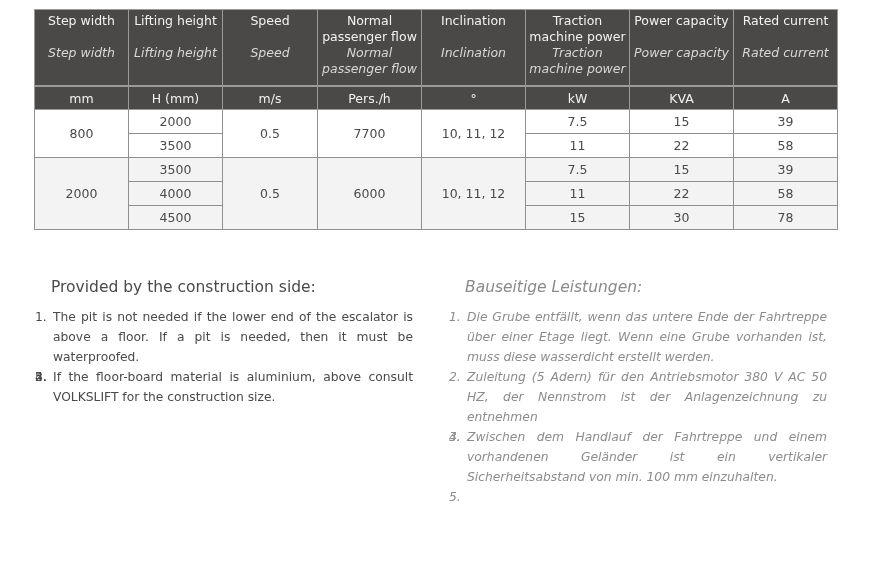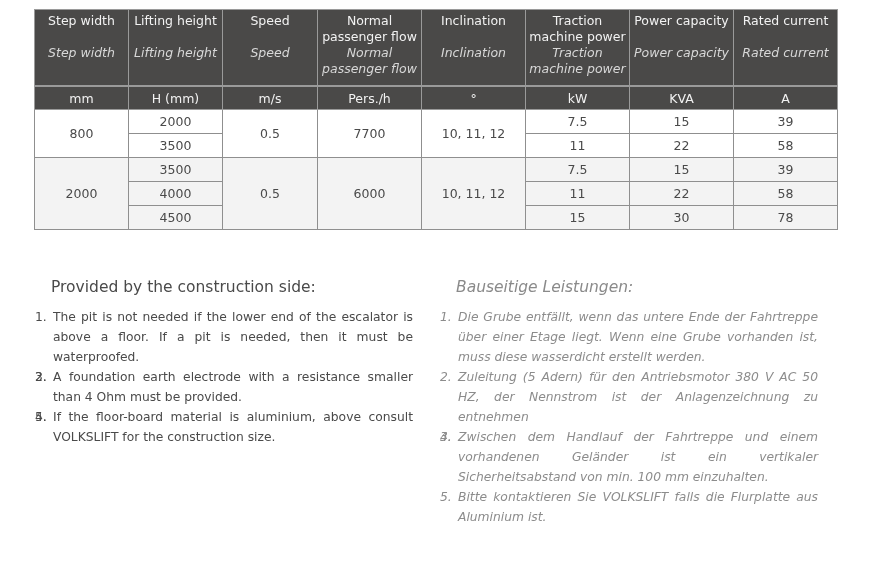--- a/index.html
+++ b/index.html
@@ -16,21 +16,21 @@
   .hdr-en { display: block; }
   .hdr-de { display: block; font-style: italic; color: #d8d8d8; }
   .hdr-gap { display: block; height: 16px; }
   .spec-table tbody td { height: 23px; font-size: 12.5px; color: #4a4a4a; }
   .g1 td { background: #ffffff; }
   .g2 td { background: #f3f3f3; }
   .spec-table tbody tr.group-start td { border-top: 1.5px solid #707070; }
 
   .col { position: absolute; top: 262px; width: 380px; }
   .col-en { left: 35px; }
-  .col-de { left: 440px; }
+  .col-de { left: 449px; }
   .section-title { font-size: 15.5px; color: #4a4a4a; margin: 16px; font-weight: normal; }
   .col-de .section-title { font-style: italic; color: #8a8a8a; }
   ol.notes { list-style: none; margin: 0; padding: 0; position: absolute; top: 45px; width: 378px; }
   ol.notes li { position: relative; padding-left: 18px; font-size: 12.3px; line-height: 20px;
                 text-align: justify; color: #4a4a4a; }
   .col-de ol.notes li { font-style: italic; color: #8c8c8c; }
   .num { position: absolute; left: 0; top: 0; }
 </style>
 </head>
 <body>
@@ -138,28 +138,28 @@
       <td>78</td>
     </tr>
   </tbody>
 </table>
 
 <div class="col col-en">
   <h2 class="section-title">Provided by the construction side:</h2>
   <ol class="notes">
     <li><span class="num">1.</span><span>The pit is not needed if the lower end of the escalator is above a floor. If a pit is needed, then it must be waterproofed.</span></li>
     <li><span class="num">2.</span></li>
-    <li><span class="num">3.</span><span>A foundation earth electrode with a resistance smaller than 4 Ohm must be provided.</span></li>
+    <li><span class="num">3.</span></li>
     <li><span class="num">4.</span></li>
     <li><span class="num">5.</span><span>If the floor-board material is aluminium, above consult VOLKSLIFT for the construction size.</span></li>
   </ol>
 </div>
 
 <div class="col col-de">
   <h2 class="section-title">Bauseitige Leistungen:</h2>
   <ol class="notes">
     <li><span class="num">1.</span><span>Die Grube entfällt, wenn das untere Ende der Fahrtreppe über einer Etage liegt. Wenn eine Grube vorhanden ist, muss diese wasserdicht erstellt werden.</span></li>
     <li><span class="num">2.</span><span>Zuleitung (5 Adern) für den Antriebsmotor 380 V AC 50 HZ, der Nennstrom ist der Anlagenzeichnung zu entnehmen</span></li>
     <li><span class="num">3.</span></li>
     <li><span class="num">4.</span><span>Zwischen dem Handlauf der Fahrtreppe und einem vorhandenen Geländer ist ein vertikaler Sicherheitsabstand von min. 100 mm einzuhalten.</span></li>
-    <li><span class="num">5.</span><span>Bitte kontaktieren Sie VOLKSLIFT falls die Flurplatte aus Aluminium ist.</span></li>
+    <li><span class="num">5.</span></li>
   </ol>
 </div>
 
 </body></html>

